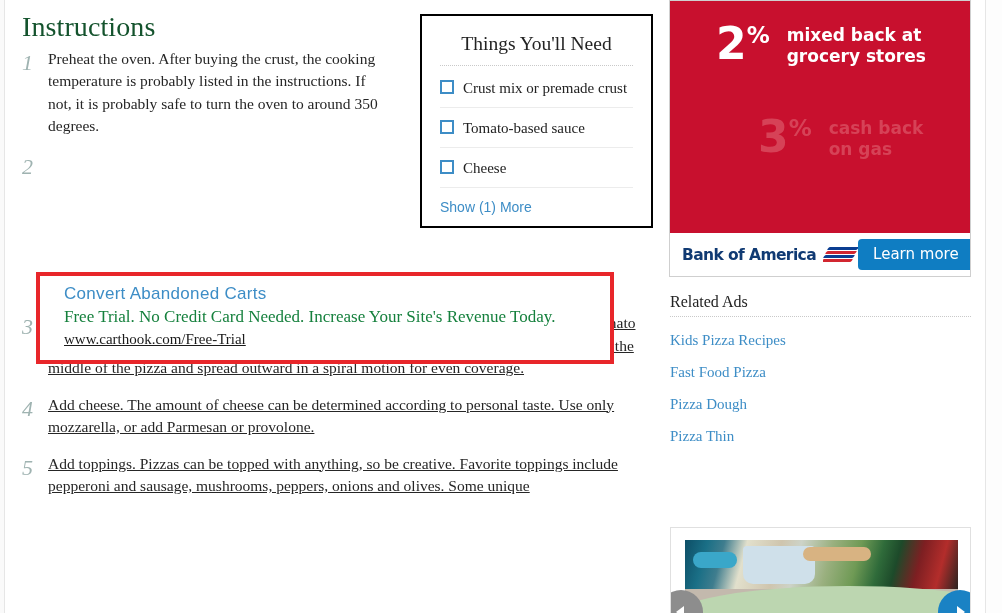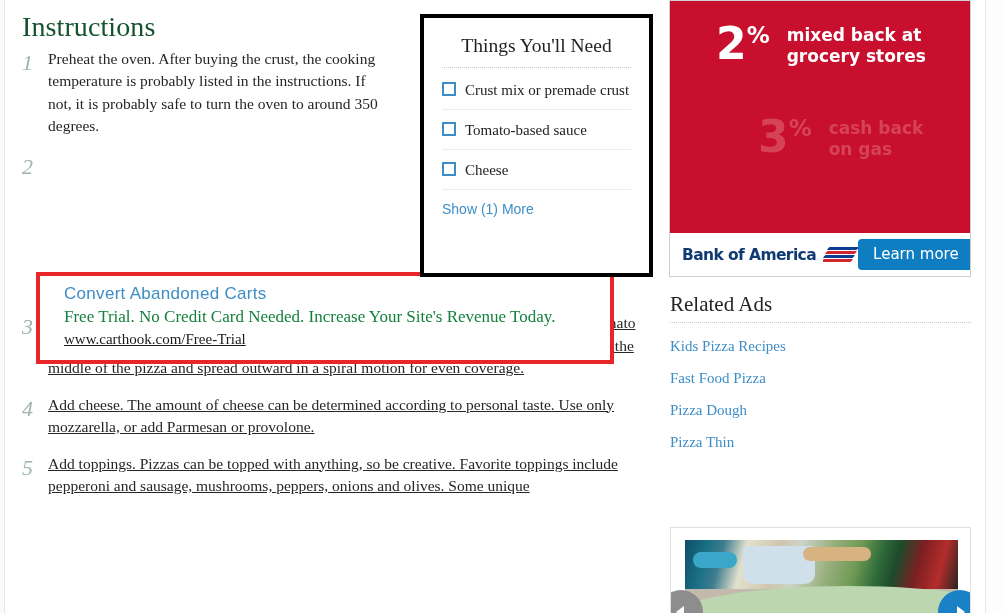--- a/index.html
+++ b/index.html
@@ -110,22 +110,22 @@
     color: #1a1a1a;
     text-decoration: underline;
     display: inline-block;
     cursor: pointer;
   }
 
   
   .tyn-box {
     position: absolute;
     left: 420px; top: 14px;
-    width: 233px; height: 263px;
-    border: 4px solid #000000;
+    width: 233px; height: 214px;
+    border: 2px solid #000000;
     background: #fff;
     box-sizing: border-box;
     padding: 0 18px;
   }
   .tyn-title {
     font-size: 19.5px;
     color: #232323;
     text-align: center;
     padding: 16px 0 10px 0;
     line-height: 1.2;
@@ -256,21 +256,21 @@
     padding: 7px 15px;
     cursor: pointer;
     white-space: nowrap;
     line-height: 17px;
   }
 
   .related {
     position: absolute; left: 1px; top: 292px; width: 301px;
   }
   .related-title {
-    font-size: 21px;
+    font-size: 16px;
     color: #232323;
     font-weight: normal;
     line-height: 1.2;
     margin: 0 0 5px 0;
   }
   .related-sep {
     border: 0;
     border-top: 1px dotted #c9c9c9;
     margin: 0 0 7px 0;
   }

